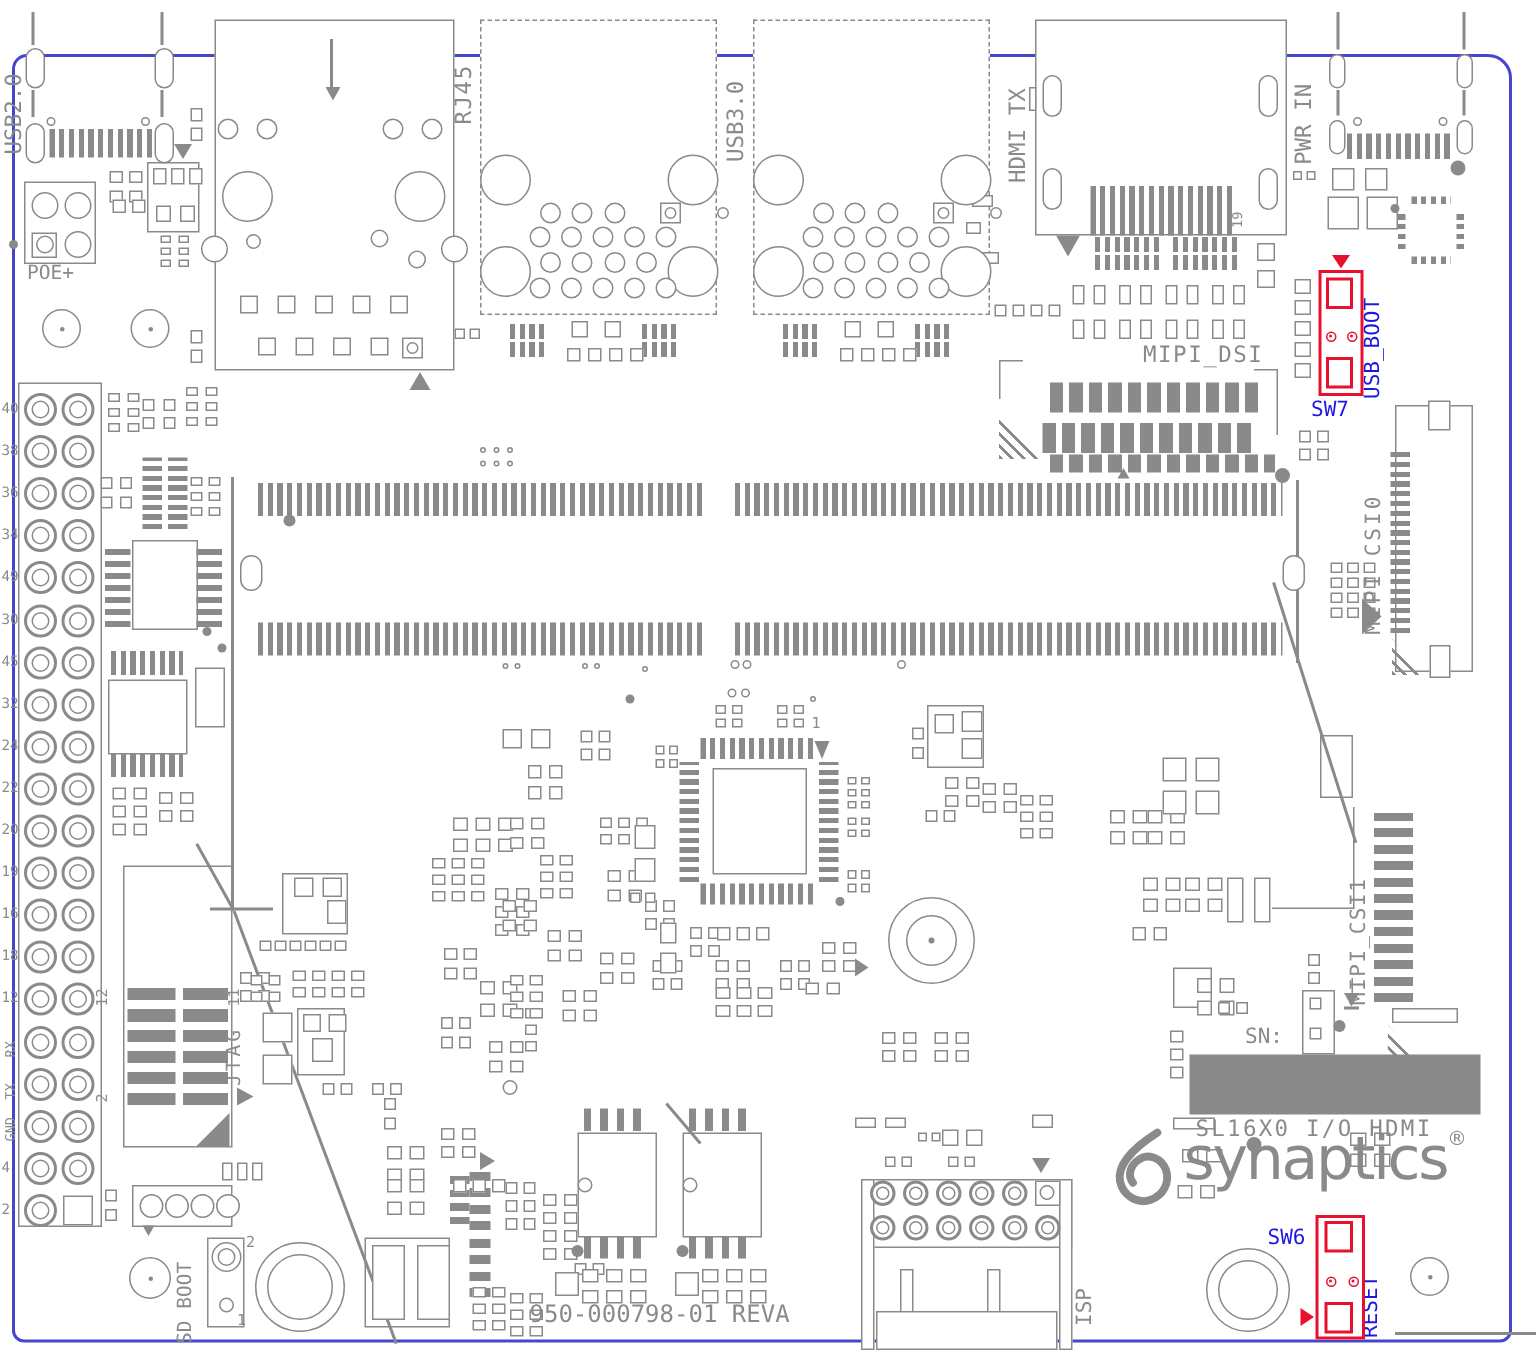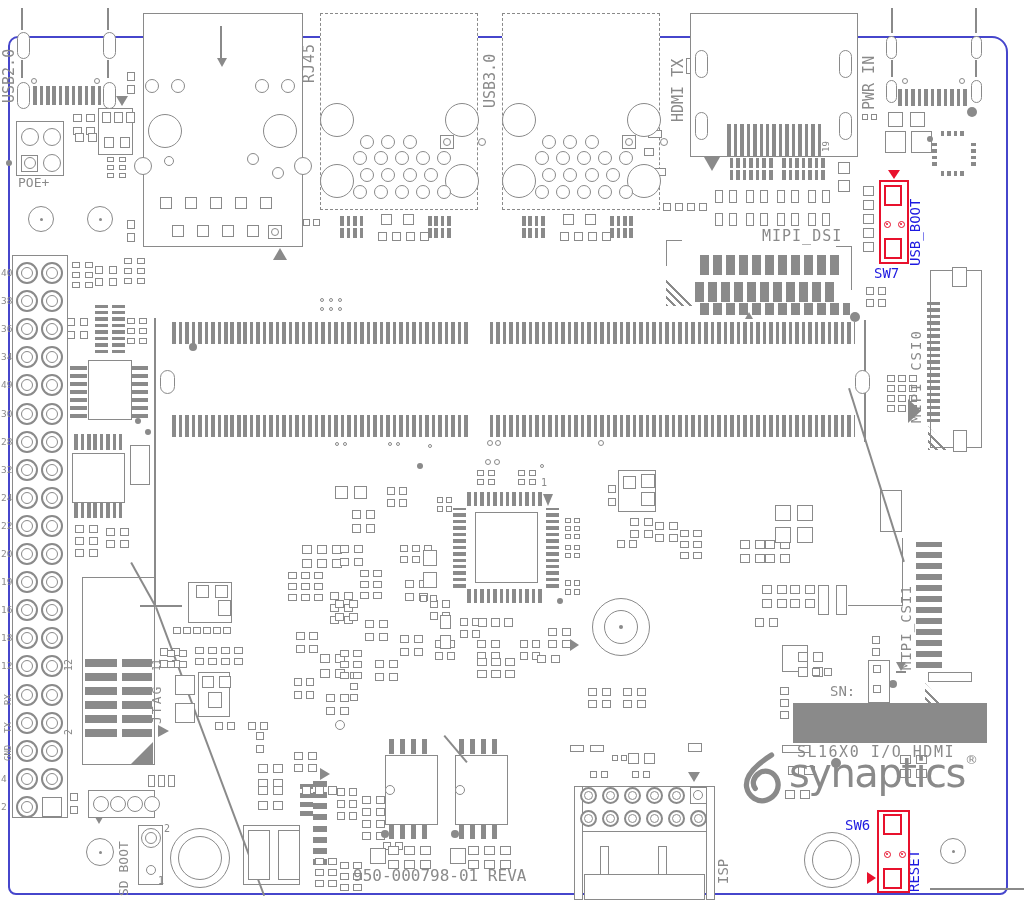--- a/index.html
+++ b/index.html
@@ -881,21 +881,21 @@
     <div style="position: absolute; box-sizing: border-box; left: 1px; top: 379.4px; width: 11px; font-size: 9.5px; color: rgb(138, 138, 138); font-family: &quot;DejaVu Sans Mono&quot;, monospace; z-index: 6;">49</div>
     <div style="position: absolute; box-sizing: border-box; left: 16px; top: 402.5px; width: 22px; height: 22px; border-radius: 50%; border: 2px solid rgb(138, 138, 138); background: rgb(255, 255, 255); z-index: 3;"></div>
     <div style="position: absolute; box-sizing: border-box; left: 21px; top: 407.5px; width: 12px; height: 12px; border-radius: 50%; border: 1.5px solid rgb(138, 138, 138); z-index: 3;"></div>
     <div style="position: absolute; box-sizing: border-box; left: 41px; top: 402.5px; width: 22px; height: 22px; border-radius: 50%; border: 2px solid rgb(138, 138, 138); background: rgb(255, 255, 255); z-index: 3;"></div>
     <div style="position: absolute; box-sizing: border-box; left: 46px; top: 407.5px; width: 12px; height: 12px; border-radius: 50%; border: 1.5px solid rgb(138, 138, 138); z-index: 3;"></div>
     <div style="position: absolute; box-sizing: border-box; left: 1px; top: 407.5px; width: 11px; font-size: 9.5px; color: rgb(138, 138, 138); font-family: &quot;DejaVu Sans Mono&quot;, monospace; z-index: 6;">30</div>
     <div style="position: absolute; box-sizing: border-box; left: 16px; top: 430.6px; width: 22px; height: 22px; border-radius: 50%; border: 2px solid rgb(138, 138, 138); background: rgb(255, 255, 255); z-index: 3;"></div>
     <div style="position: absolute; box-sizing: border-box; left: 21px; top: 435.6px; width: 12px; height: 12px; border-radius: 50%; border: 1.5px solid rgb(138, 138, 138); z-index: 3;"></div>
     <div style="position: absolute; box-sizing: border-box; left: 41px; top: 430.6px; width: 22px; height: 22px; border-radius: 50%; border: 2px solid rgb(138, 138, 138); background: rgb(255, 255, 255); z-index: 3;"></div>
     <div style="position: absolute; box-sizing: border-box; left: 46px; top: 435.6px; width: 12px; height: 12px; border-radius: 50%; border: 1.5px solid rgb(138, 138, 138); z-index: 3;"></div>
-    <div style="position: absolute; box-sizing: border-box; left: 1px; top: 435.6px; width: 11px; font-size: 9.5px; color: rgb(138, 138, 138); font-family: &quot;DejaVu Sans Mono&quot;, monospace; z-index: 6;">28</div>
+    <div style="position: absolute; box-sizing: border-box; left: 1px; top: 435.6px; width: 11px; font-size: 9.5px; color: rgb(138, 138, 138); font-family: &quot;DejaVu Sans Mono&quot;, monospace; z-index: 6;">45</div>
     <div style="position: absolute; box-sizing: border-box; left: 16px; top: 458.7px; width: 22px; height: 22px; border-radius: 50%; border: 2px solid rgb(138, 138, 138); background: rgb(255, 255, 255); z-index: 3;"></div>
     <div style="position: absolute; box-sizing: border-box; left: 21px; top: 463.7px; width: 12px; height: 12px; border-radius: 50%; border: 1.5px solid rgb(138, 138, 138); z-index: 3;"></div>
     <div style="position: absolute; box-sizing: border-box; left: 41px; top: 458.7px; width: 22px; height: 22px; border-radius: 50%; border: 2px solid rgb(138, 138, 138); background: rgb(255, 255, 255); z-index: 3;"></div>
     <div style="position: absolute; box-sizing: border-box; left: 46px; top: 463.7px; width: 12px; height: 12px; border-radius: 50%; border: 1.5px solid rgb(138, 138, 138); z-index: 3;"></div>
     <div style="position: absolute; box-sizing: border-box; left: 1px; top: 463.7px; width: 11px; font-size: 9.5px; color: rgb(138, 138, 138); font-family: &quot;DejaVu Sans Mono&quot;, monospace; z-index: 6;">32</div>
     <div style="position: absolute; box-sizing: border-box; left: 16px; top: 486.8px; width: 22px; height: 22px; border-radius: 50%; border: 2px solid rgb(138, 138, 138); background: rgb(255, 255, 255); z-index: 3;"></div>
     <div style="position: absolute; box-sizing: border-box; left: 21px; top: 491.8px; width: 12px; height: 12px; border-radius: 50%; border: 1.5px solid rgb(138, 138, 138); z-index: 3;"></div>
     <div style="position: absolute; box-sizing: border-box; left: 41px; top: 486.8px; width: 22px; height: 22px; border-radius: 50%; border: 2px solid rgb(138, 138, 138); background: rgb(255, 255, 255); z-index: 3;"></div>
     <div style="position: absolute; box-sizing: border-box; left: 46px; top: 491.8px; width: 12px; height: 12px; border-radius: 50%; border: 1.5px solid rgb(138, 138, 138); z-index: 3;"></div>
     <div style="position: absolute; box-sizing: border-box; left: 1px; top: 491.8px; width: 11px; font-size: 9.5px; color: rgb(138, 138, 138); font-family: &quot;DejaVu Sans Mono&quot;, monospace; z-index: 6;">24</div>

